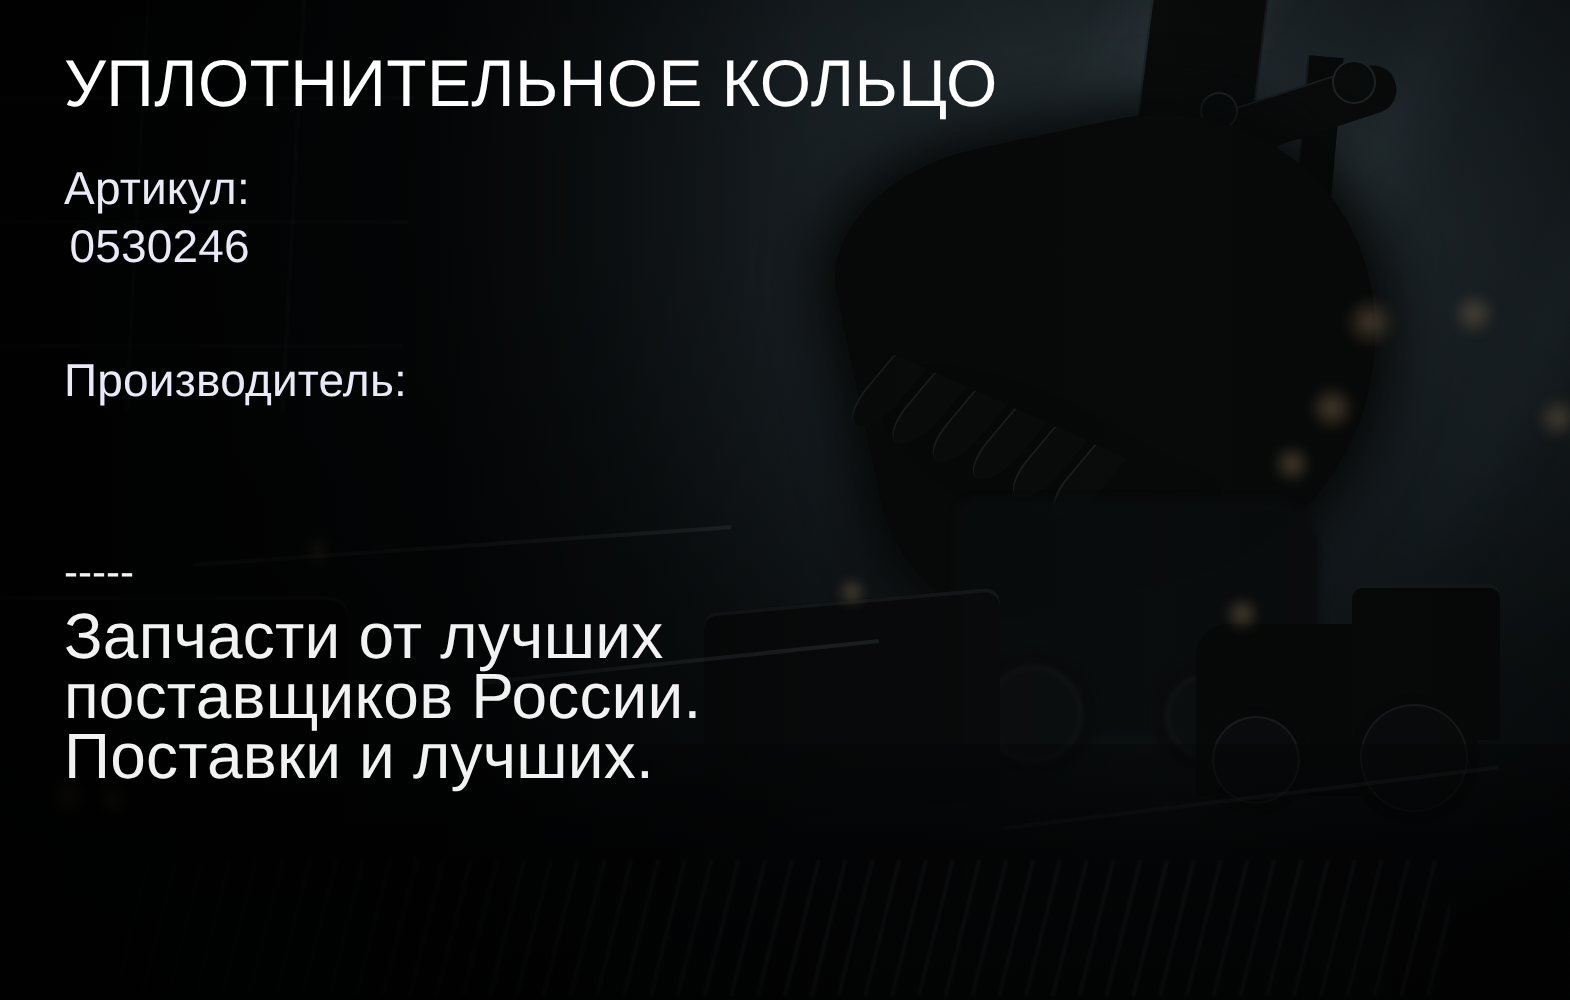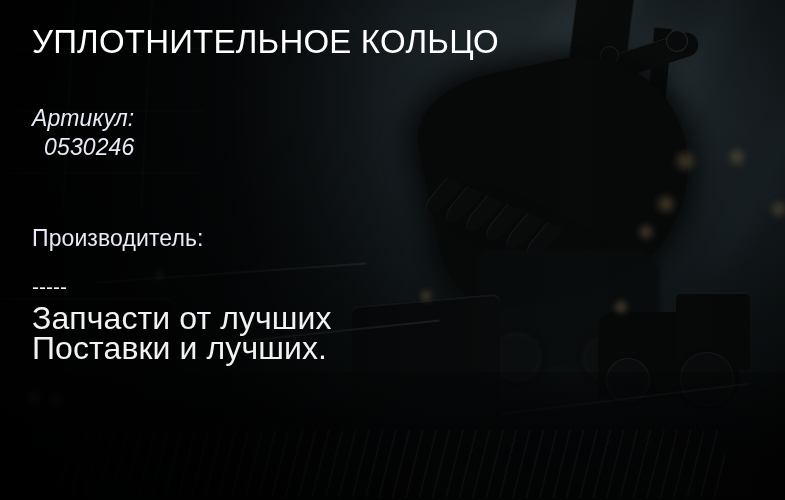--- a/index.html
+++ b/index.html
@@ -243,22 +243,22 @@
     left: 0;
     color: #e9e9f7;
     font-size: 23px;
     font-weight: 400;
     line-height: 29px;
     letter-spacing: 0.1px;
   }
   .field .field-label { display: block; }
   .field .field-value { display: block; text-align: right; }
 
-  .field-article { top: 104px; font-style: italic; }
-  .field-maker   { top: 176px; margin-top: 48px; }
+  .field-article { top: 80px; }
+  .field-maker   { top: 176px; }
 
   .divider {
     position: absolute;
     left: 0;
     top: 276px;
     color: #f4f4f4;
     font-size: 21px;
     line-height: 21px;
     letter-spacing: 0px;
     font-weight: 400;
@@ -347,17 +347,18 @@
     </div>
 
     <div class="field field-maker">
       <span class="field-label">Производитель:</span>
     </div>
 
     <div class="divider">-----</div>
 
     <p class="promo">
       <span>Запчасти от лучших</span>
+      <span>поставщиков России.</span>
       <span>Поставки и лучших.</span>
     </p>
 
   </div>
 </div>
 
 </body></html>

